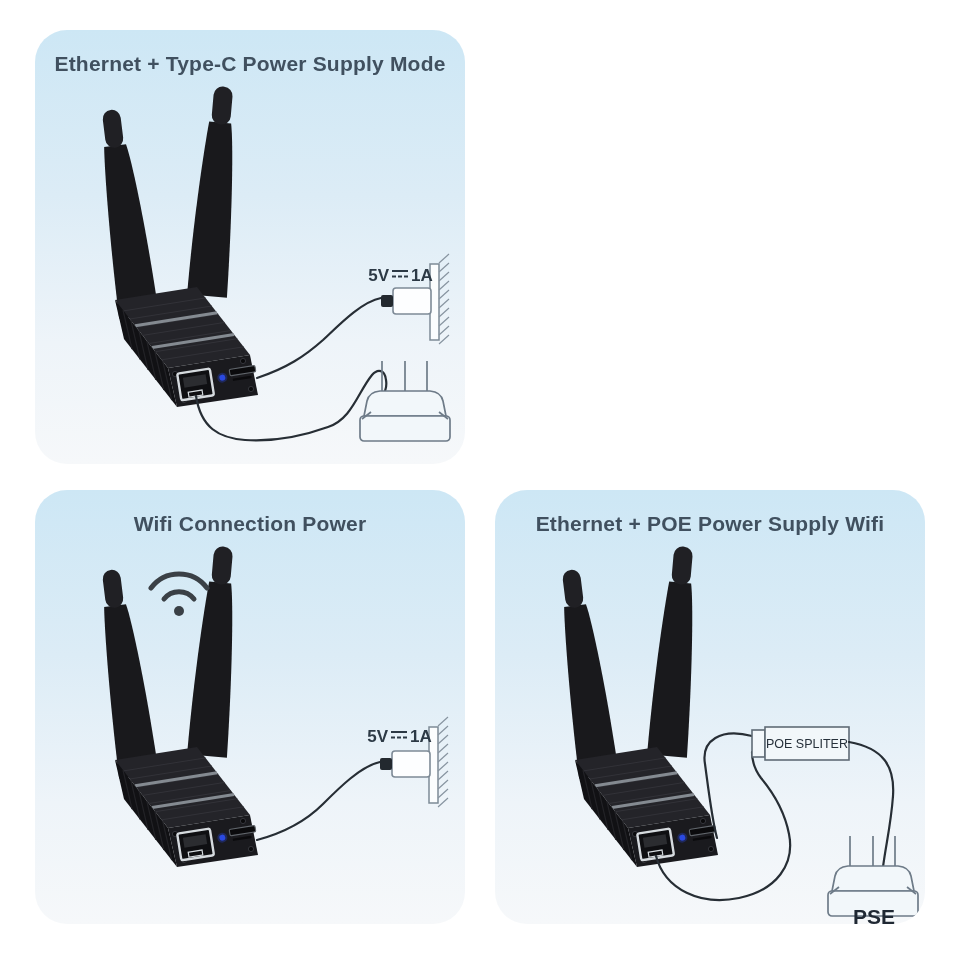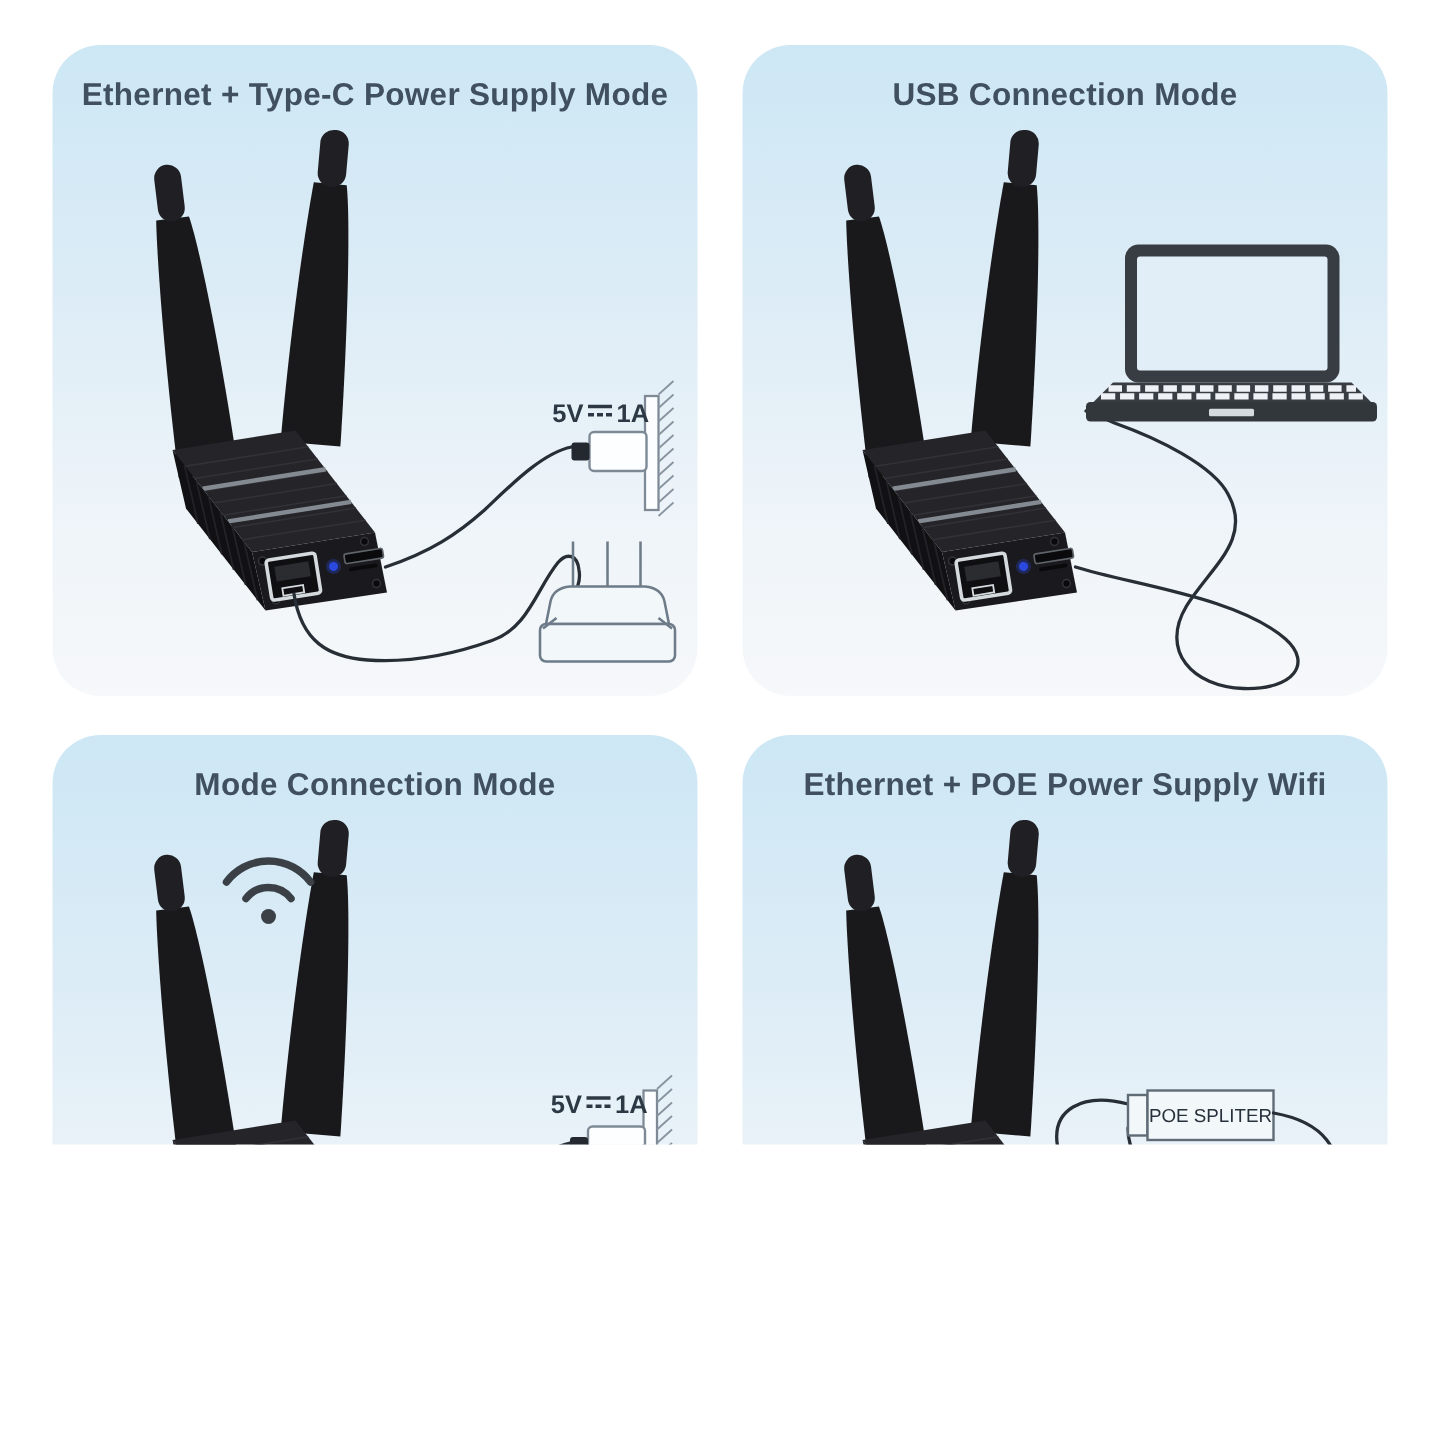--- a/index.html
+++ b/index.html
@@ -1,17 +1,17 @@
 <!DOCTYPE html>
 <html><head>
 <meta charset="utf-8">
 <style>
   html,body{margin:0;padding:0;background:#ffffff;}
   body{width:960px;height:960px;font-family:"Liberation Sans",sans-serif;}
-  .canvas{position:relative;width:960px;height:763px;background:#ffffff;overflow:hidden;}
+  .canvas{position:relative;width:960px;height:960px;background:#ffffff;overflow:hidden;}
   .panel{position:absolute;width:430px;height:434px;border-radius:32px;overflow:hidden;
          background:linear-gradient(180deg,#cde7f5 0%,#dcecf6 38%,#eef4f9 72%,#f6f8fa 100%);}
   #panel-1{left:35px;top:30px;}
   #panel-2{left:495px;top:30px;}
   #panel-3{left:35px;top:490px;}
   #panel-4{left:495px;top:490px;}
   .panel-title{margin:0;padding-top:22px;text-align:center;
                font-size:21px;font-weight:600;color:#40505f;letter-spacing:.2px;}
   .scene{position:absolute;left:0;top:0;}
   svg text{font-family:"Liberation Sans",sans-serif;}
@@ -131,39 +131,23 @@
           <line x1="357" y1="246.5" x2="361" y2="246.5"></line>
           <line x1="363" y1="246.5" x2="367" y2="246.5"></line>
           <line x1="369" y1="246.5" x2="373" y2="246.5"></line>
         </g>
         <text x="376" y="251" text-anchor="start">1A</text>
       </g>
       <use href="#sym-router" transform="translate(325,331)"></use>
     </svg>
   </div>
 
-  <div class="panel" id="panel-2">
-    <h2 class="panel-title">USB Connection Mode</h2>
-    <svg class="scene" width="430" height="434" viewBox="0 0 430 434">
-      <use href="#sym-device"></use>
-      <path fill="none" stroke="#272e35" stroke-width="2.2" stroke-linecap="round" d="M 222,348 C 260,360 330,368 362,396 C 380,412 368,430 334,429 C 300,428 278,404 296,374 C 312,348 340,330 324,300 C 314,280 276,262 248,252 C 241,249 234,246 229,244"></path>
-      <g>
-        <rect x="255" y="133" width="143" height="92" rx="9" fill="#383d43"></rect>
-        <rect x="263" y="141" width="127" height="76" rx="2" fill="#e2eef7"></rect>
-        <polygon points="247,225 406,225 419,238 234,238" fill="#383d43"></polygon>
-        <line x1="244" y1="229" x2="409" y2="229" stroke="#eef2f6" stroke-width="4.2" stroke-dasharray="9 3.2"></line>
-        <line x1="239" y1="234.2" x2="414" y2="234.2" stroke="#eef2f6" stroke-width="4.2" stroke-dasharray="9.5 3.2"></line>
-        <rect x="229" y="238" width="194" height="13" rx="3" fill="#32373c"></rect>
-        <rect x="311" y="242.5" width="30" height="5" rx="1" fill="#d4dade"></rect>
-      </g>
-    </svg>
-  </div>
 
   <div class="panel" id="panel-3">
-    <h2 class="panel-title">Mode Connection Mode</h2>
+    <h2 class="panel-title">Wifi Connection Power</h2>
     <svg class="scene" width="430" height="434" viewBox="0 0 430 434">
       <use href="#sym-device"></use>
       <g stroke="#3a4046" stroke-width="5" fill="none" stroke-linecap="round">
         <path d="M 116,98 A 35,35 0 0 1 172,98"></path>
         <path d="M 129,109 A 19,19 0 0 1 159,109"></path>
         <circle cx="144" cy="121" r="5" fill="#3a4046" stroke="none"></circle>
       </g>
       <path fill="none" stroke="#272e35" stroke-width="2.2" stroke-linecap="round" d="M 222,350 C 252,342 272,330 288,314 C 304,298 326,276 345,272"></path>
       <use href="#sym-adapter" transform="translate(345,228)"></use>
       <g fill="#2c3945" font-size="17" font-weight="bold">

